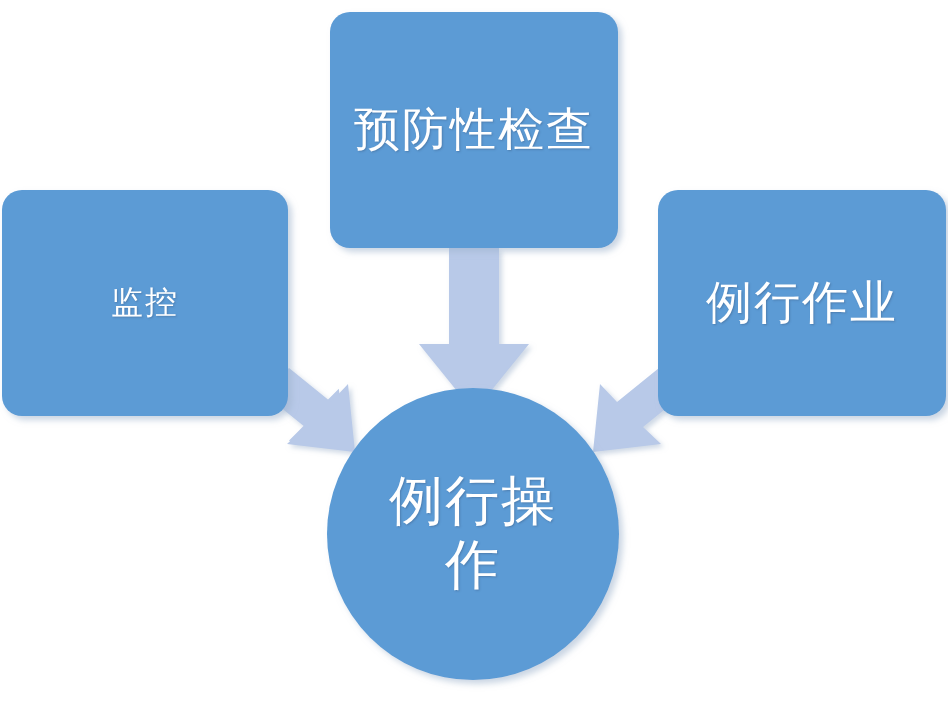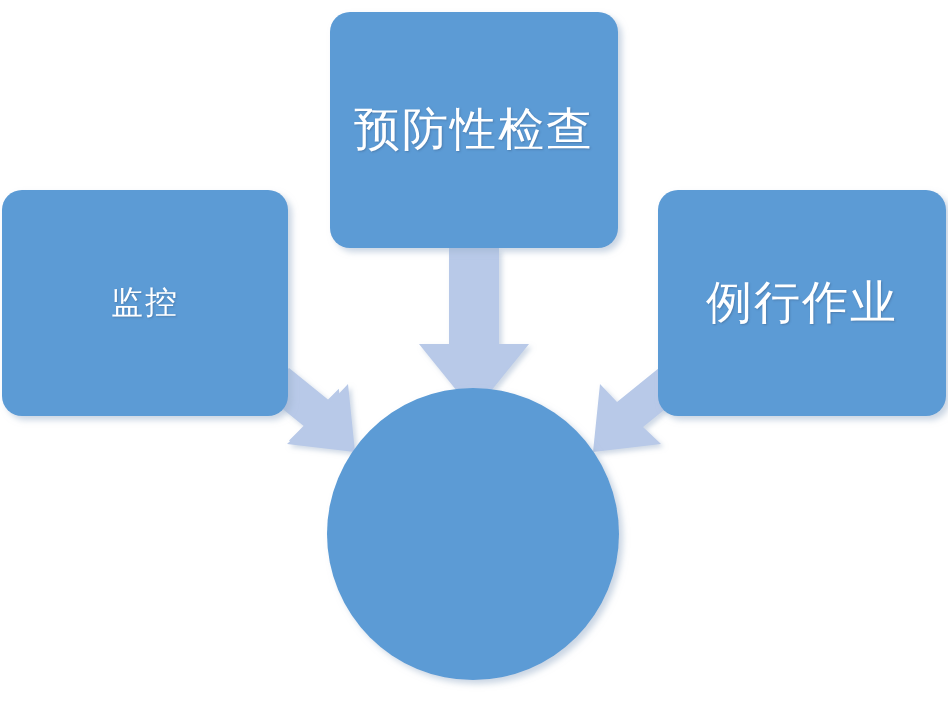--- a/index.html
+++ b/index.html
@@ -102,14 +102,15 @@
       <circle cx="473" cy="534" r="146" fill="#5b9bd5"></circle>
     </g>
   </svg>
 
   <div class="node-label" id="label-top">预防性检查</div>
 
   <div class="node-label" id="label-left">监控</div>
 
   <div class="node-label" id="label-right">例行作业</div>
 
+  <div class="node-label" id="label-center">例行操作</div>
 
 </div>
 
 </body></html>

